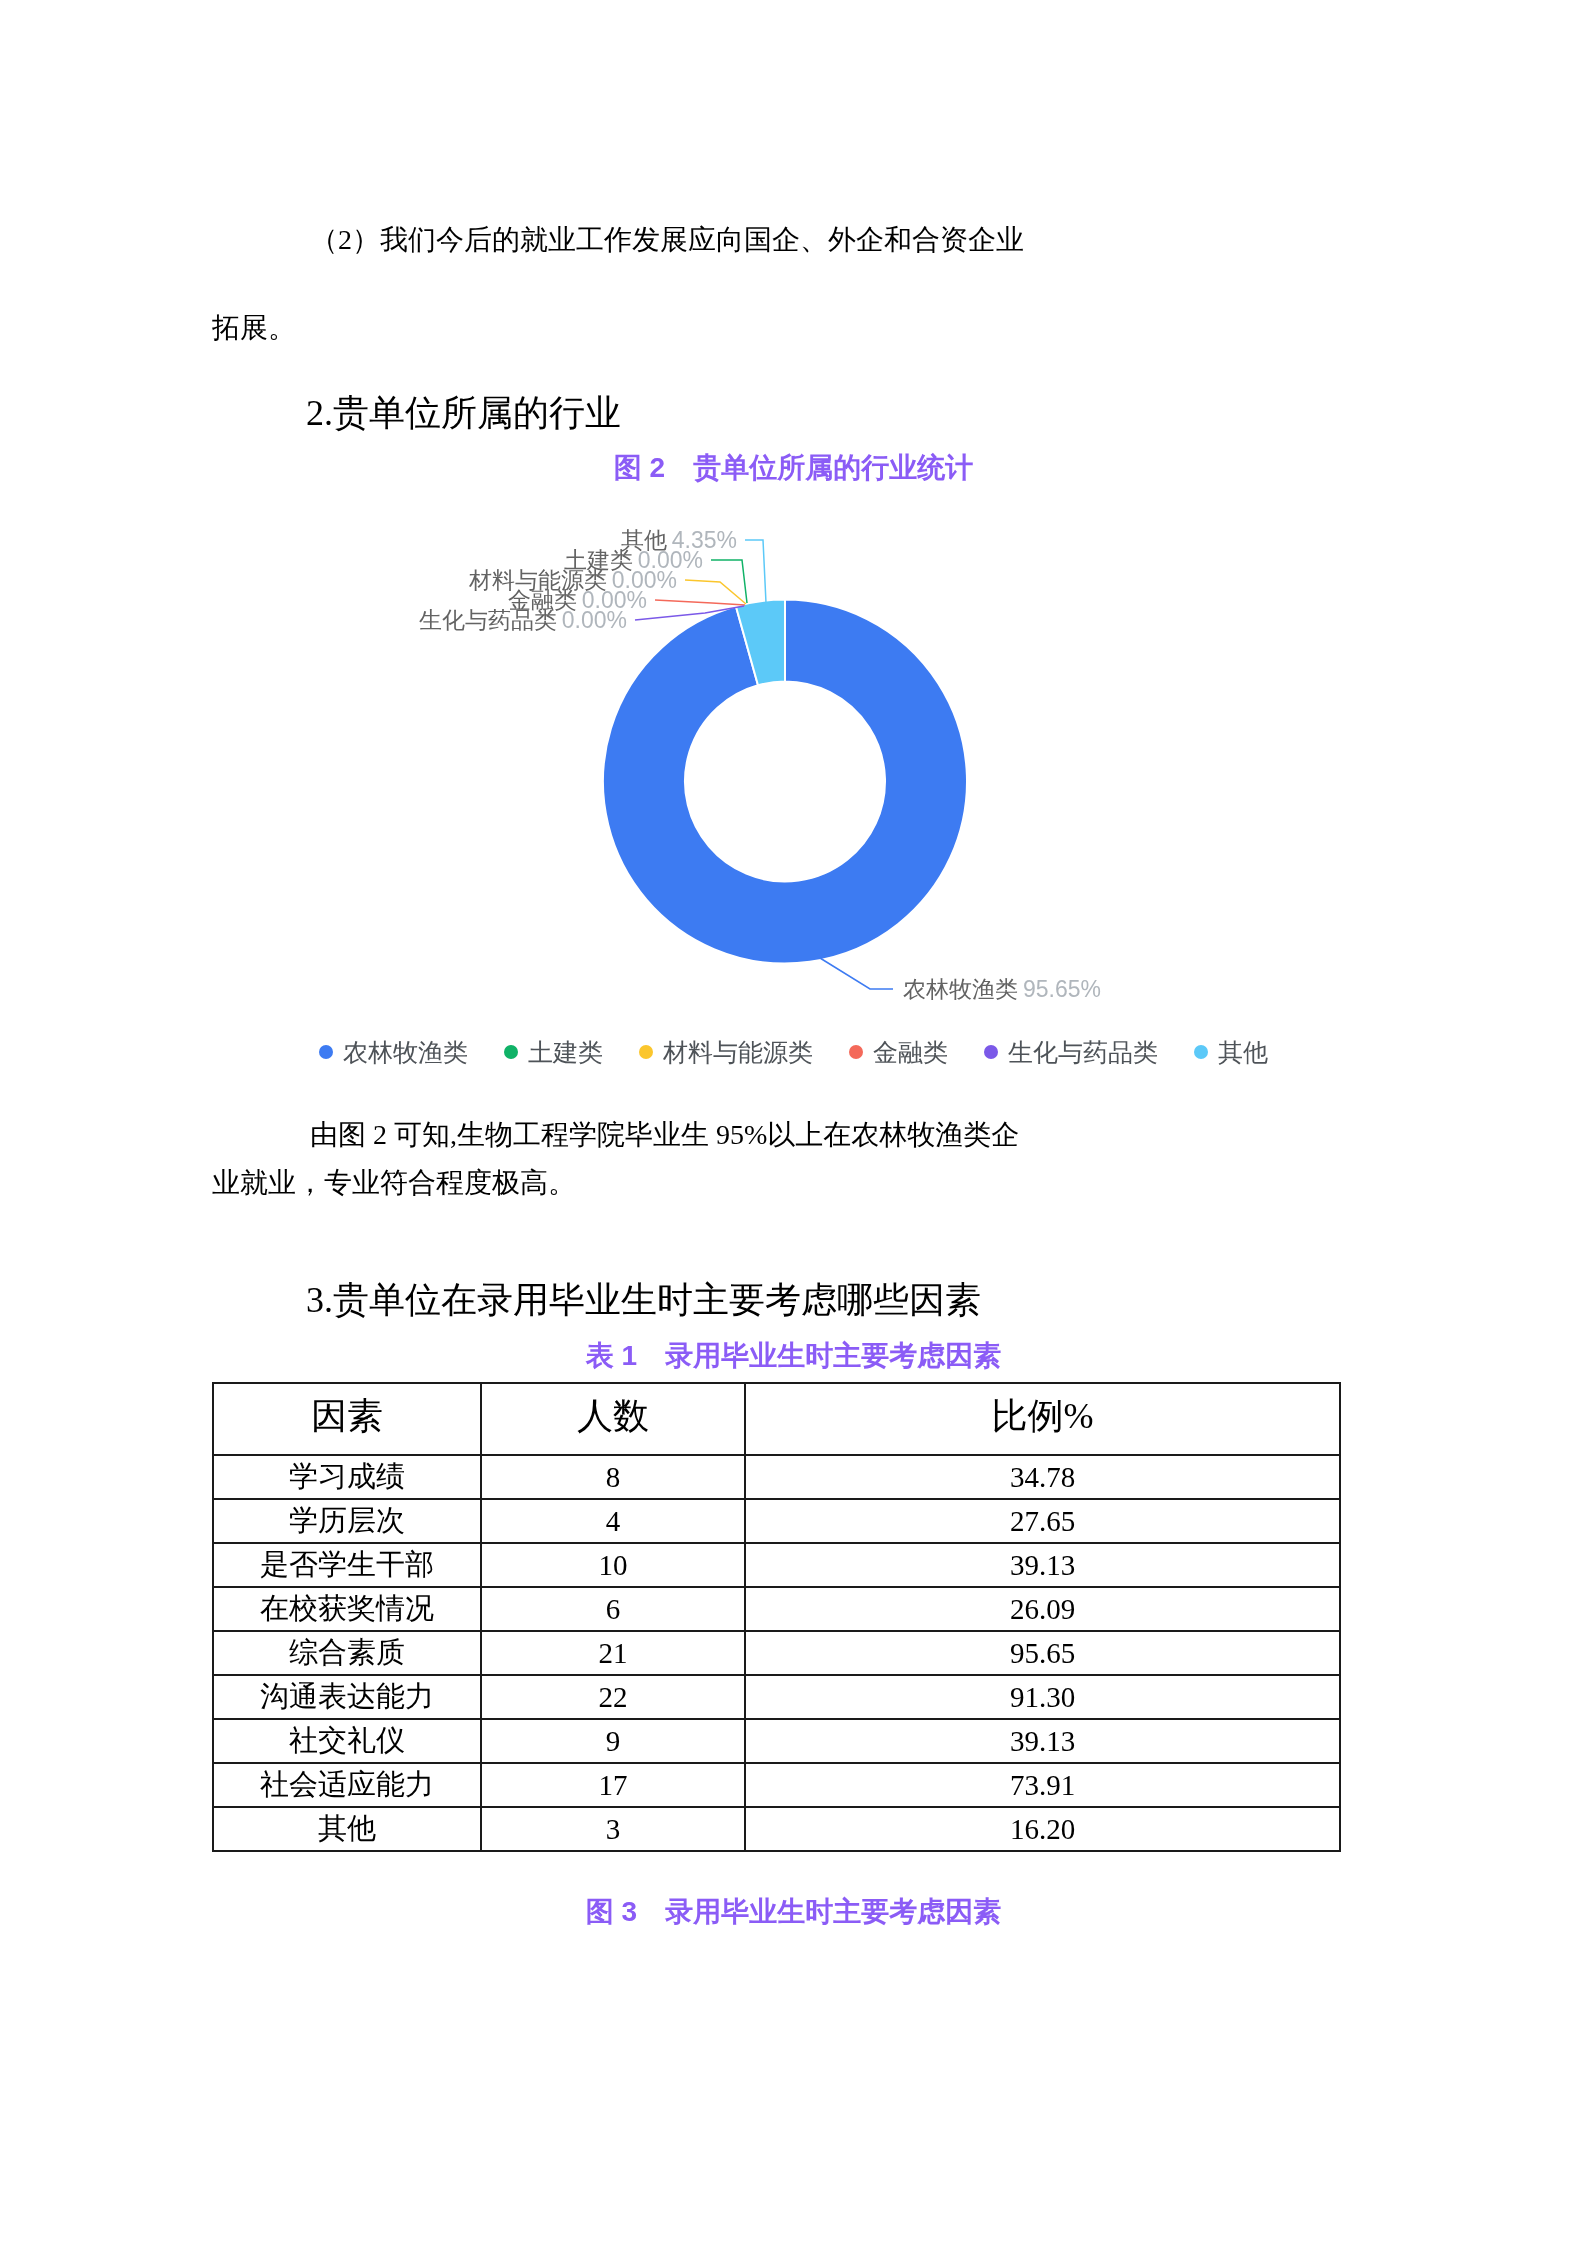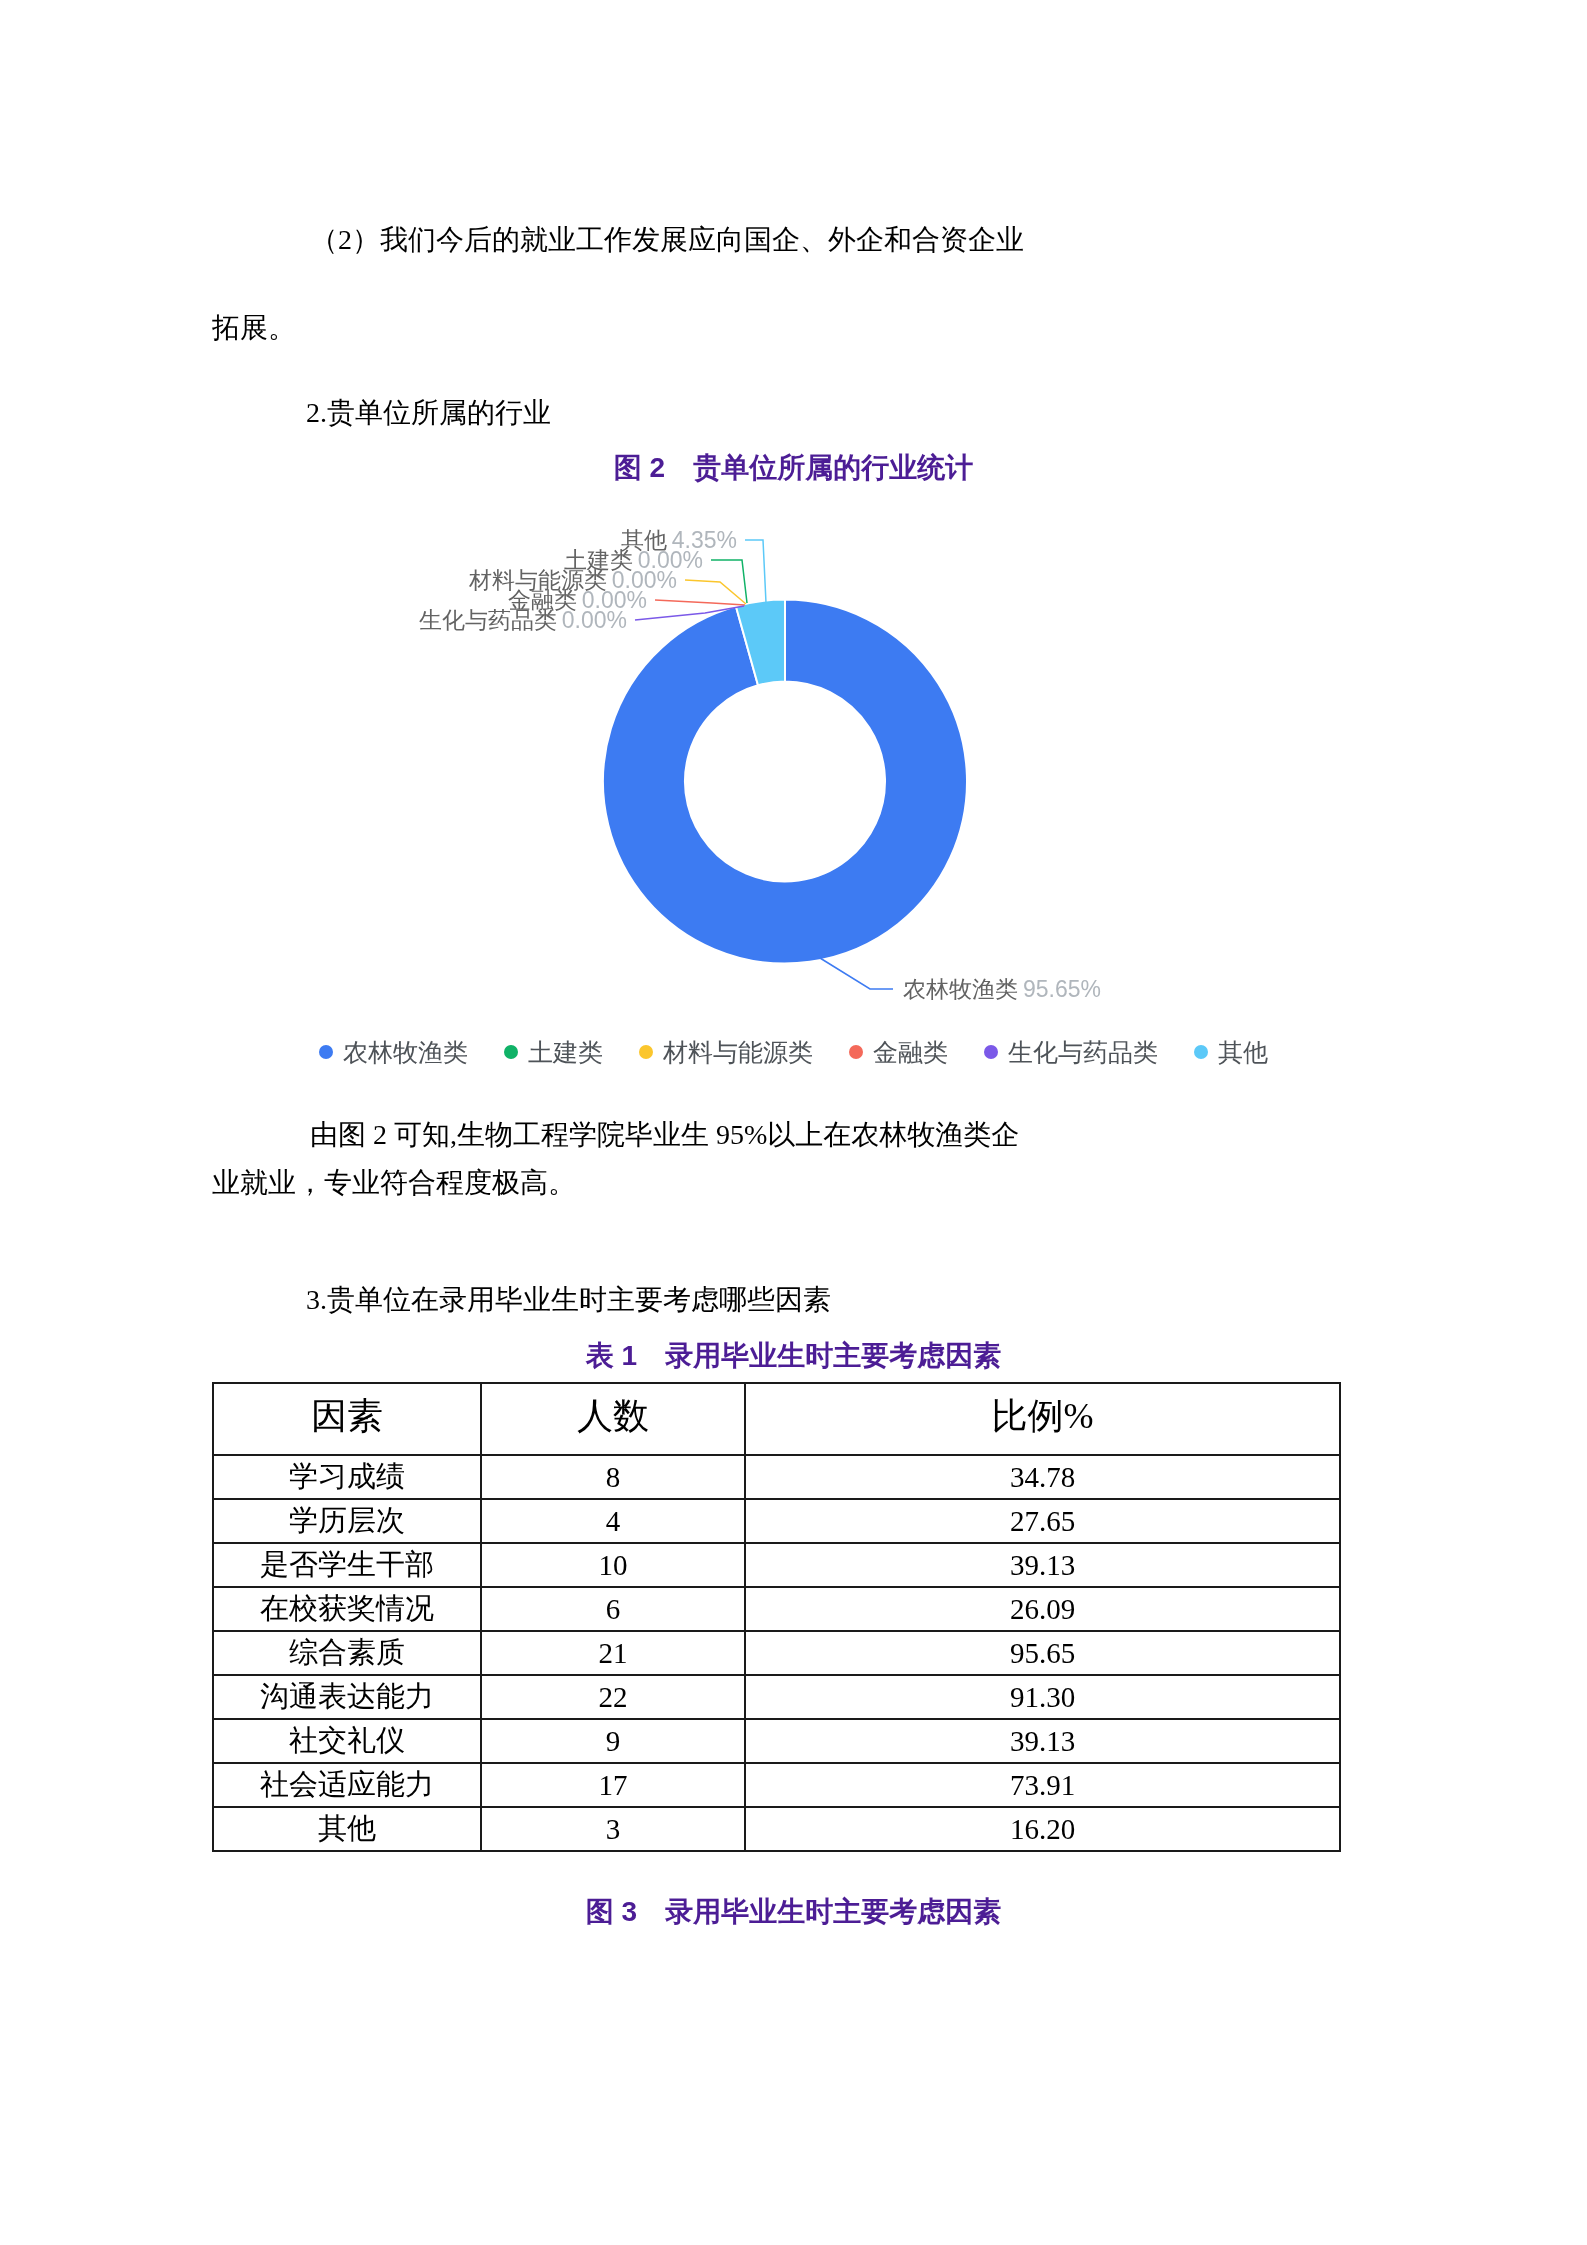--- a/index.html
+++ b/index.html
@@ -20,34 +20,34 @@
     line-height:58px;
     font-size:28px;
     white-space:nowrap;
   }
   .indent{padding-left:98px;}
   .heading{
     left:212px;
     width:1170px;
     height:58px;
     line-height:58px;
-    font-size:28px;
+    font-size:36px;
     white-space:nowrap;
     padding-left:94px;
   }
   .caption{
     left:212px;
     width:1163px;
     height:40px;
     line-height:40px;
     text-align:center;
     font-family:"Liberation Sans","DejaVu Sans",sans-serif;
     font-weight:bold;
     font-size:28px;
-    color:#4c1d95;
+    color:#8b5cf6;
   }
   .chart-wrap{left:250px;top:495px;width:1100px;height:520px;}
   .chart-wrap svg{display:block;}
   .c-name{fill:#636363;font-size:23px;font-family:"Liberation Sans","DejaVu Sans",sans-serif;}
   .c-val{fill:#b0b6bc;font-size:23px;font-family:"Liberation Sans","DejaVu Sans",sans-serif;}
   .legend{
     left:212px;top:1036px;width:1163px;height:32px;
     display:flex;justify-content:center;align-items:center;gap:36px;
     font-family:"Liberation Sans","DejaVu Sans",sans-serif;
     font-size:25px;color:#4e5358;

